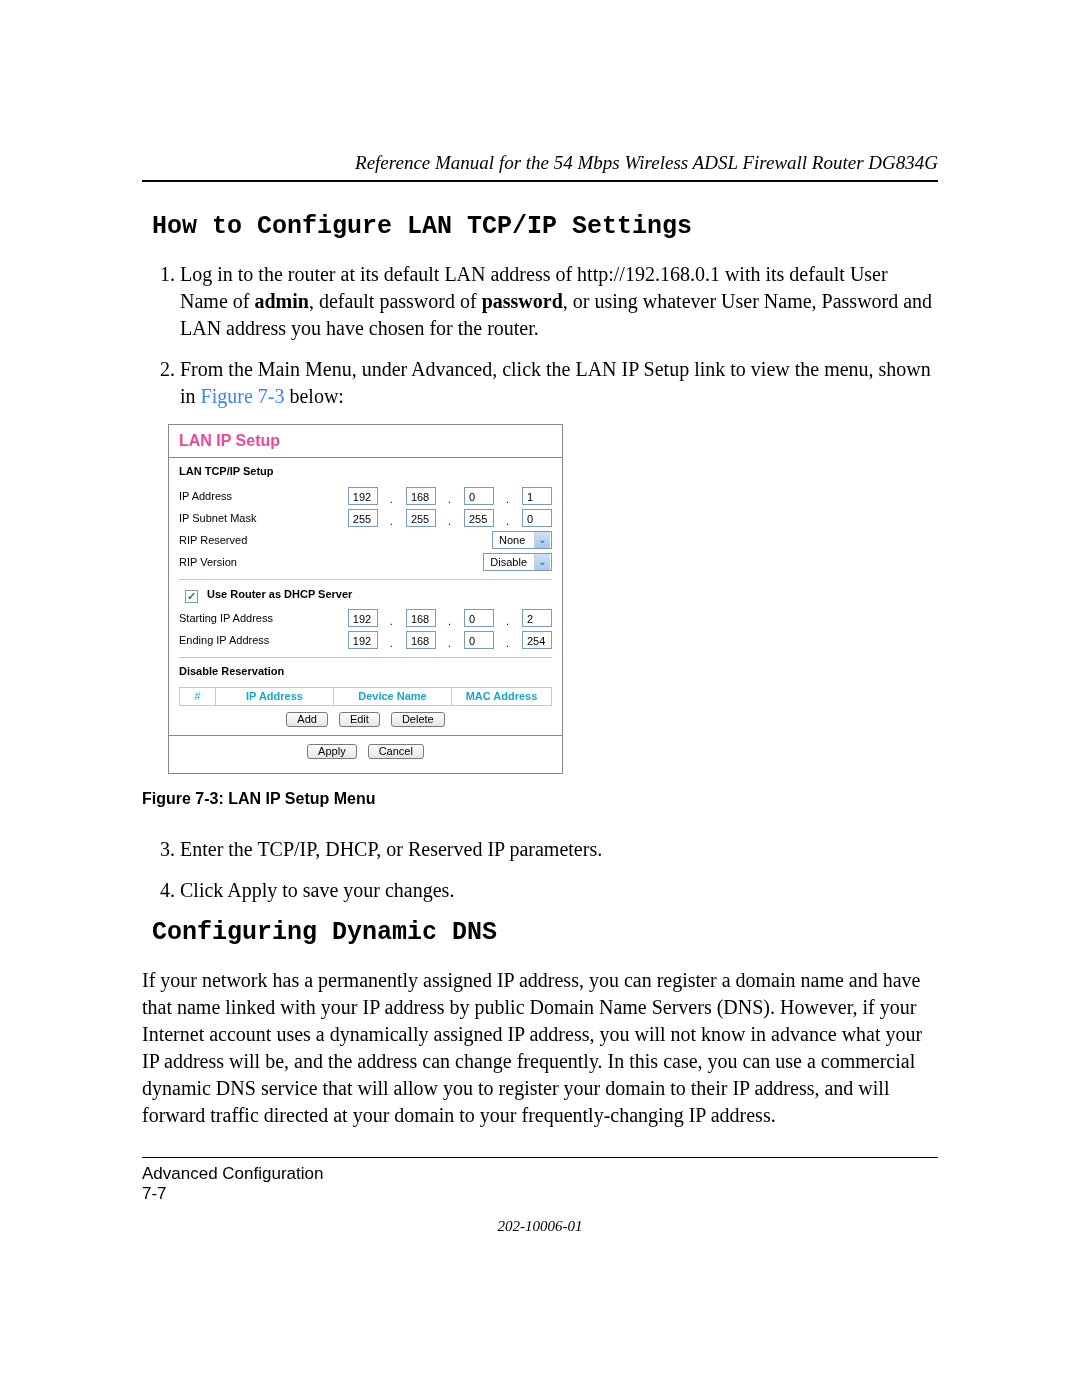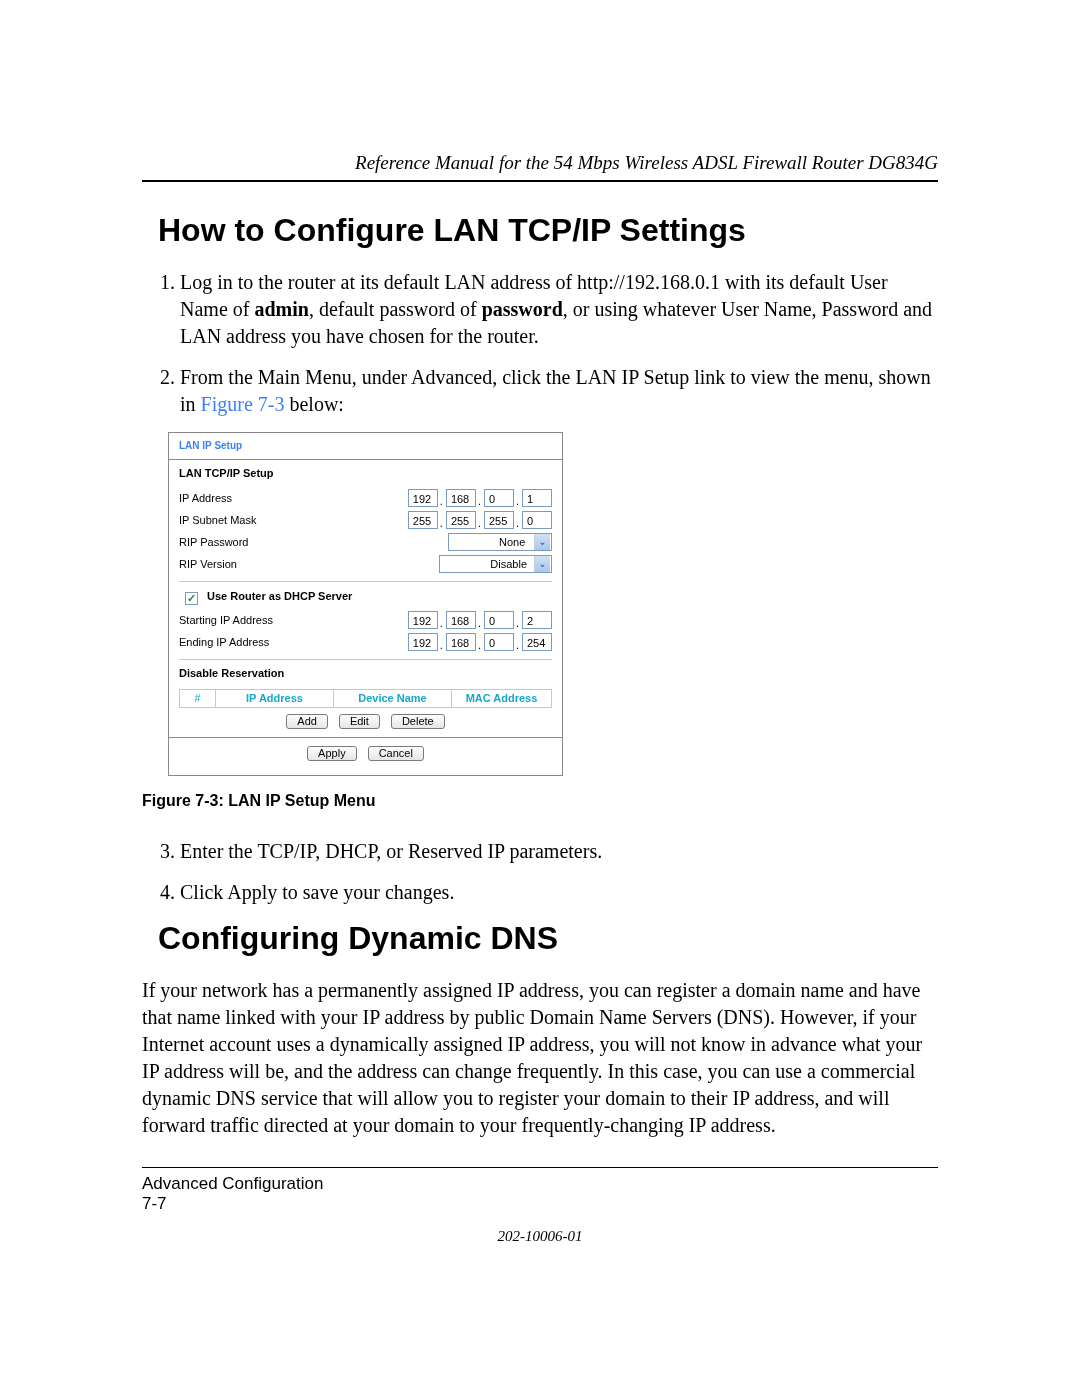--- a/index.html
+++ b/index.html
@@ -17,57 +17,56 @@
     position: relative;
   }
   .header-title {
     font-style: italic;
     font-size: 19px;
     text-align: right;
     margin-bottom: 6px;
   }
   .hr-top { border: none; border-top: 2px solid #000; margin: 0 0 30px 0; }
   h2 {
-    font-family: Liberation Sans, sans-serif;
+    font-family: Liberation Mono, monospace;
     font-weight: bold;
-    font-size: 32px;
-    margin: 10px 0 20px 16px;
+    font-size: 25px;
+    margin: 10px 0 20px 10px;
     font-style: normal;
   }
   ol.steps { padding-left: 38px; margin: 0; }
   ol.steps li { font-size: 20px; line-height: 1.35; margin-bottom: 14px; }
   ol.steps li .bold { font-weight: bold; }
   .link { color: #3b82f6; cursor: pointer; }
   .figure-box {
     border: 1px solid #888;
     width: 395px;
     margin: 8px 0 16px 26px;
     font-family: Arial, Helvetica, sans-serif;
     padding: 8px 10px 14px 10px;
     line-height: 1;
   }
-  .fb-title { color: #3b82f6; font-weight: bold; font-size: 10px; margin: 0 0 4px 0; }
+  .fb-title { color: #ec4899; font-weight: bold; font-size: 16px; margin: 0 0 4px 0; }
   .fb-sep-full { border: none; border-top: 1px solid #888; margin: 8px -10px 8px -10px; }
   .fb-sep { border: none; border-top: 1px solid #c8c8c8; margin: 8px 0; }
   .fb-sub { font-weight: bold; font-size: 11px; margin-bottom: 10px; }
   .fb-row { display: flex; justify-content: space-between; align-items: center; font-size: 11px; margin-bottom: 4px; }
-  .ip-cells { display: flex; gap: 0; align-items: center; }
+  .ip-cells { display: flex; gap: 10px; align-items: center; }
   .ip-cell {
     width: 30px; height: 18px; line-height: 18px;
     border: 1px solid #7a9ac0; background: #fff;
     text-align: left; padding: 0 4px; font-size: 11px;
     font-family: Arial, Helvetica, sans-serif;
   }
   .dot { padding: 0 3px 0 2px; font-size: 11px; position: relative; top: 3px; }
   .fb-select {
     height: 18px; line-height: 18px;
     border: 1px solid #7a9ac0; background: #fff;
     display: flex; align-items: center;
     font-size: 11px;
-    padding-left: 44px;
   }
   .fb-select .val { padding: 0 6px; min-width: 40px; }
   .fb-select .arrow {
     width: 16px; height: 16px;
     border-left: 1px solid #c5cfdc;
     background: linear-gradient(#cfe1f6, #a9c7ec);
     margin: 1px;
     display: flex; align-items: center; justify-content: center;
     color: #2b547e; font-size: 10px;
   }
@@ -156,21 +155,21 @@
           <span class="dot">.</span>
         <span class="ip-cell">255</span>
           <span class="dot">.</span>
         <span class="ip-cell">255</span>
           <span class="dot">.</span>
         <span class="ip-cell">0</span>
       </span>
     </div>
 
     <div class="fb-row">
-      <span>RIP Password</span>
+      <span>RIP Reserved</span>
       <span class="fb-select">
         <span class="val">None</span>
         <span class="arrow">⌄</span>
       </span>
     </div>
 
     <div class="fb-row">
       <span>RIP Version</span>
       <span class="fb-select">
         <span class="val">Disable</span>

